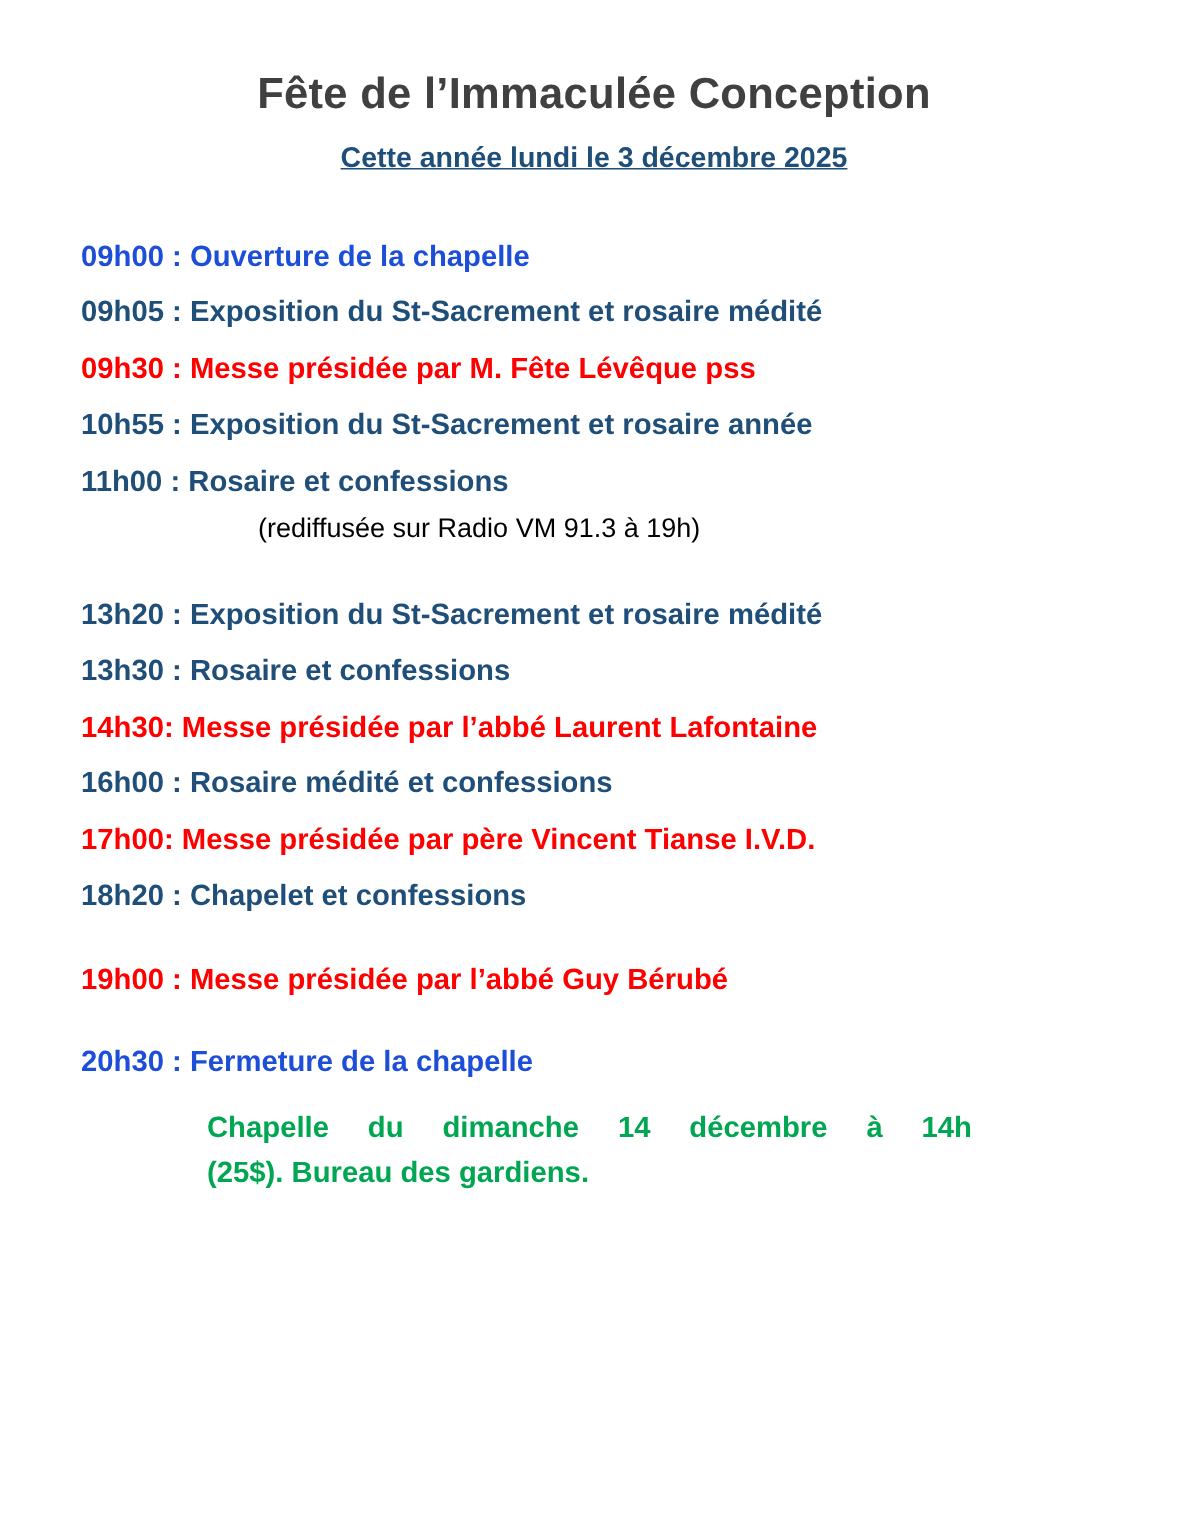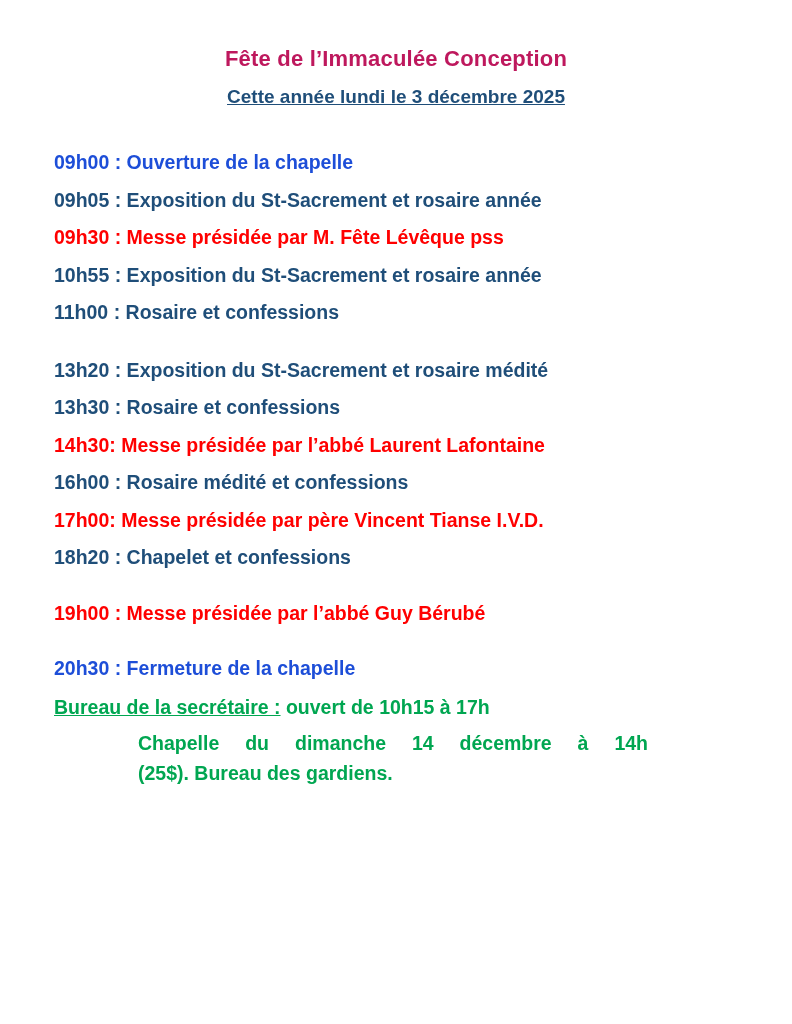--- a/index.html
+++ b/index.html
@@ -17,22 +17,22 @@
   }
   .page {
     width: 792px;
     height: 1024px;
     box-sizing: border-box;
     padding: 30px 40px 0 40px;
     position: relative;
   }
   .title {
     text-align: center;
-    color: #be185d;
-    font-size: 22px;
+    color: #404040;
+    font-size: 29px;
     font-weight: bold;
     letter-spacing: 0.2px;
     margin: 16px 0 0 0;
     line-height: 1.2;
   }
   .subtitle {
     text-align: center;
     color: #1F4E79;
     font-size: 19px;
     font-weight: bold;
@@ -95,46 +95,44 @@
 <body>
 
 <div class="page">
 
   <h1 class="title">Fête de l’Immaculée Conception</h1>
   <h2 class="subtitle">Cette année lundi le 3 décembre 2025</h2>
 
   <div class="schedule">
 
     <div class="row black">09h00 : Ouverture de la chapelle</div>
-    <div class="row blue">09h05 : Exposition du St-Sacrement et rosaire année</div>
+    <div class="row blue">09h05 : Exposition du St-Sacrement et rosaire médité</div>
     <div class="row red">09h30 : Messe présidée par M. Fête Lévêque pss</div>
     <div class="row blue">10h55 : Exposition du St-Sacrement et rosaire année</div>
     <div class="row blue">11h00 : Rosaire et confessions</div>
 
+    <div class="note">(rediffusée sur Radio VM 91.3 à 19h)</div>
 
     <div class="gap-small"></div>
 
     <div class="row blue">13h20 : Exposition du St-Sacrement et rosaire médité</div>
     <div class="row blue">13h30 : Rosaire et confessions</div>
     <div class="row red">14h30: Messe présidée par l’abbé Laurent Lafontaine</div>
     <div class="row blue">16h00 : Rosaire médité et confessions</div>
     <div class="row red">17h00: Messe présidée par père Vincent Tianse I.V.D.</div>
     <div class="row blue">18h20 : Chapelet et confessions</div>
 
     <div class="gap-mid"></div>
 
     <div class="row red">19h00 : Messe présidée par l’abbé Guy Bérubé</div>
 
     <div class="gap-mid"></div>
 
     <div class="row black">20h30 : Fermeture de la chapelle</div>
 
-    <div class="sec-header">
-      <span class="underlined">Bureau de la secrétaire :</span><span> ouvert de 10h15 à 17h</span>
-    </div>
 
     <div class="sec-body">
       <div class="just">Chapelle du dimanche 14 décembre à 14h</div>
       <div>(25$). Bureau des gardiens.</div>
     </div>
 
   </div>
 </div>
 
 </body></html>

